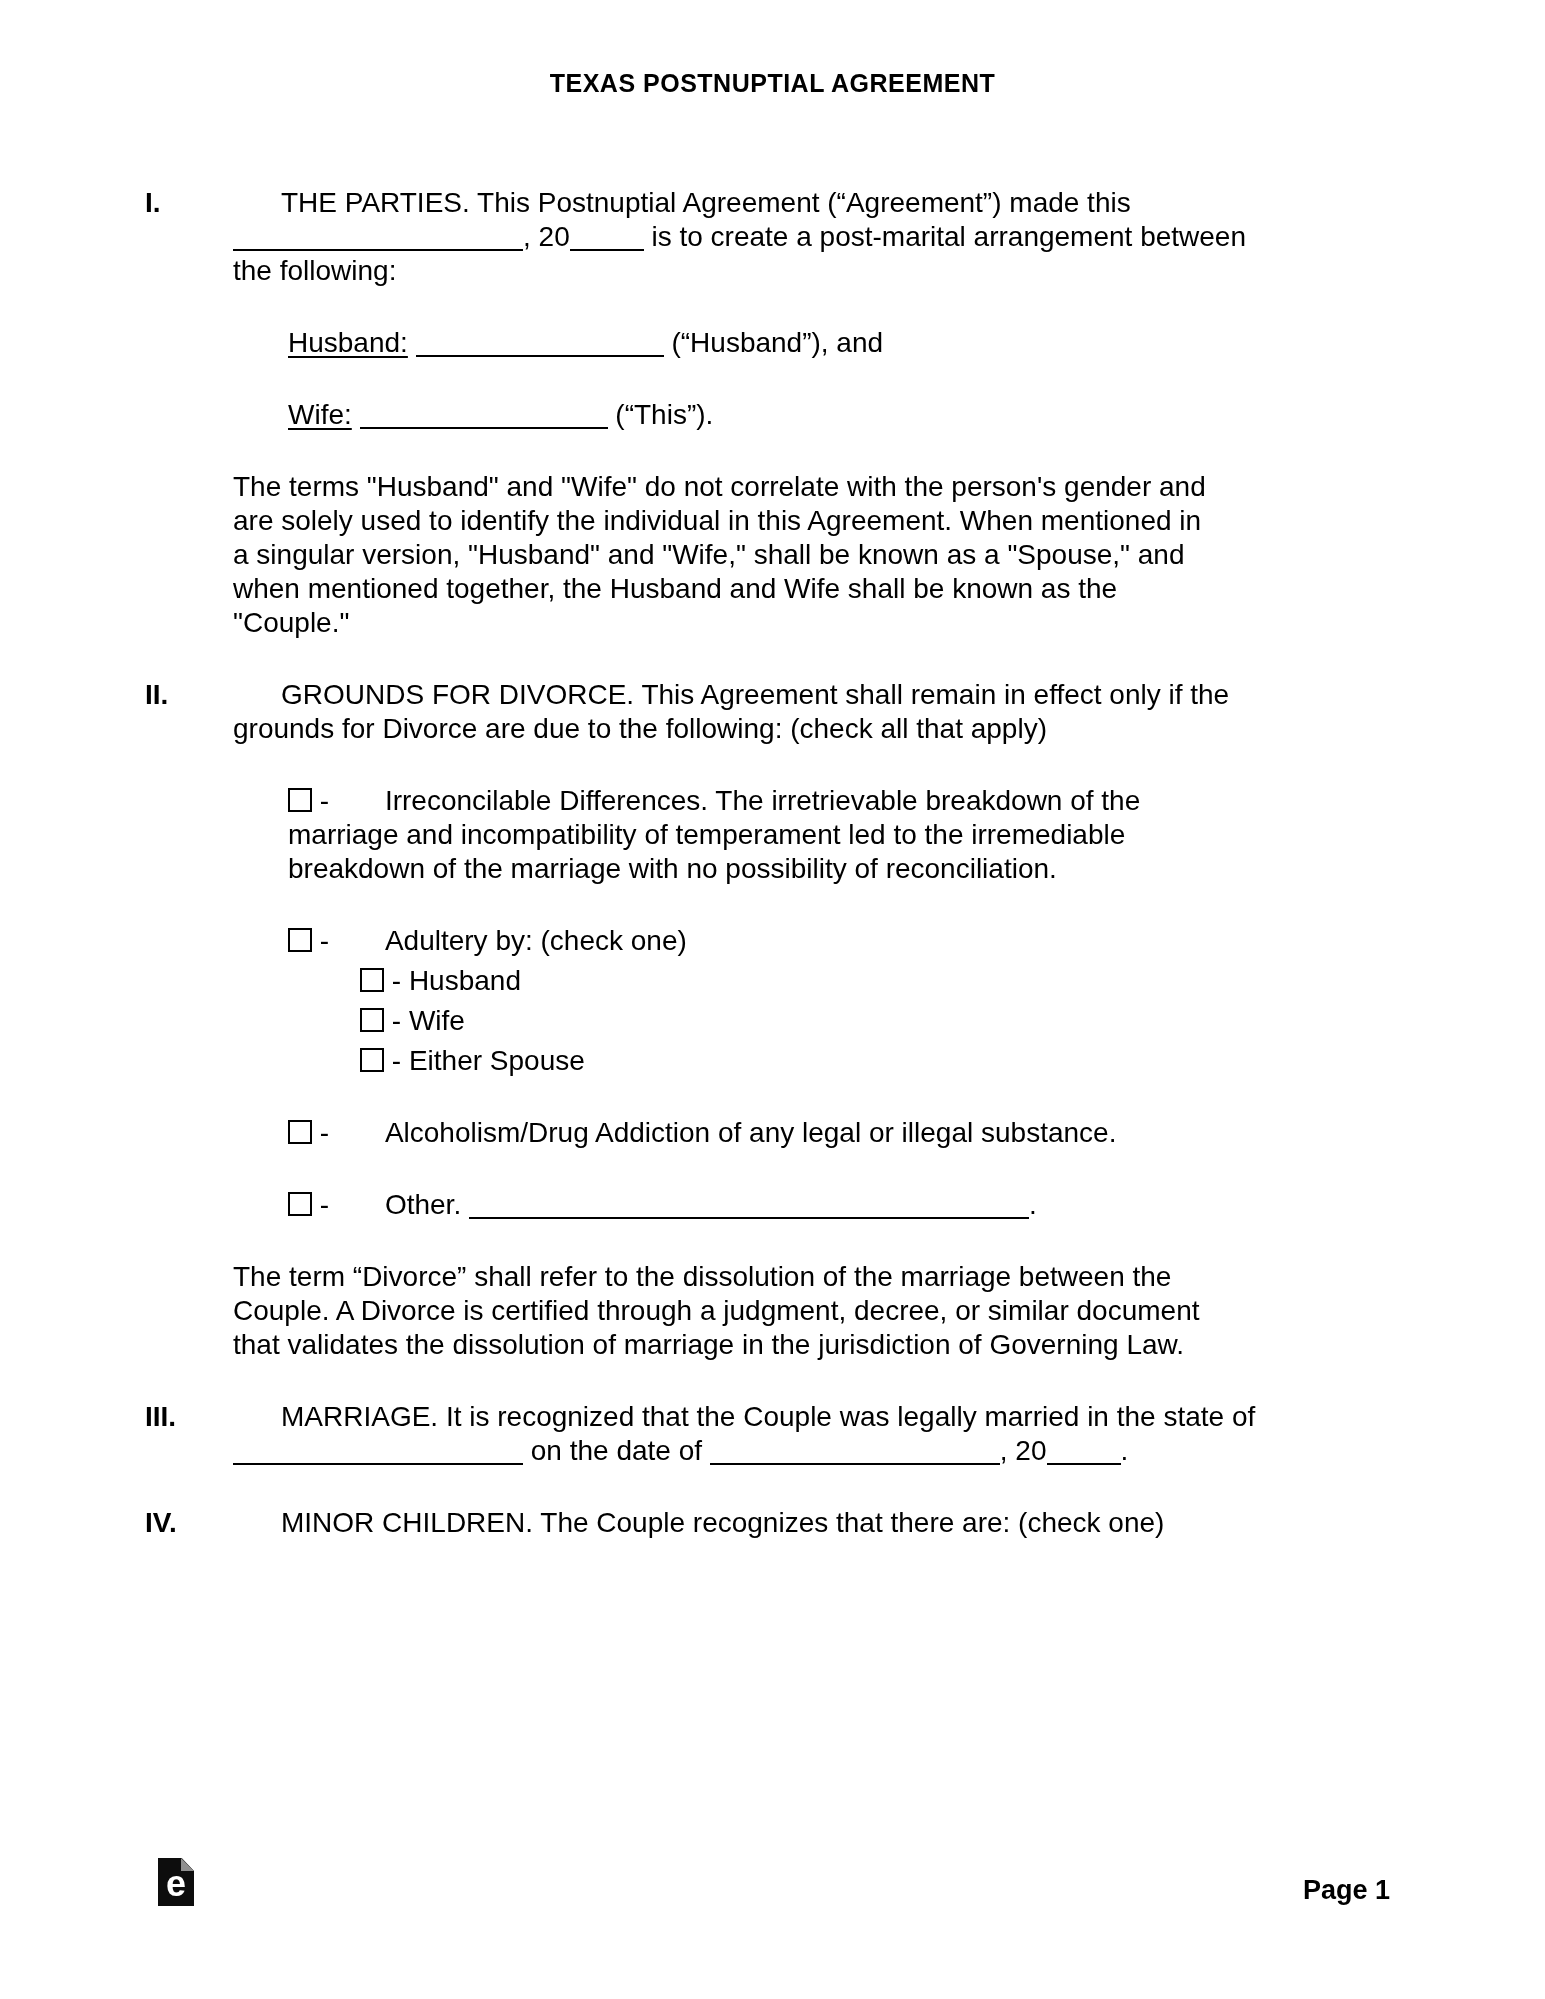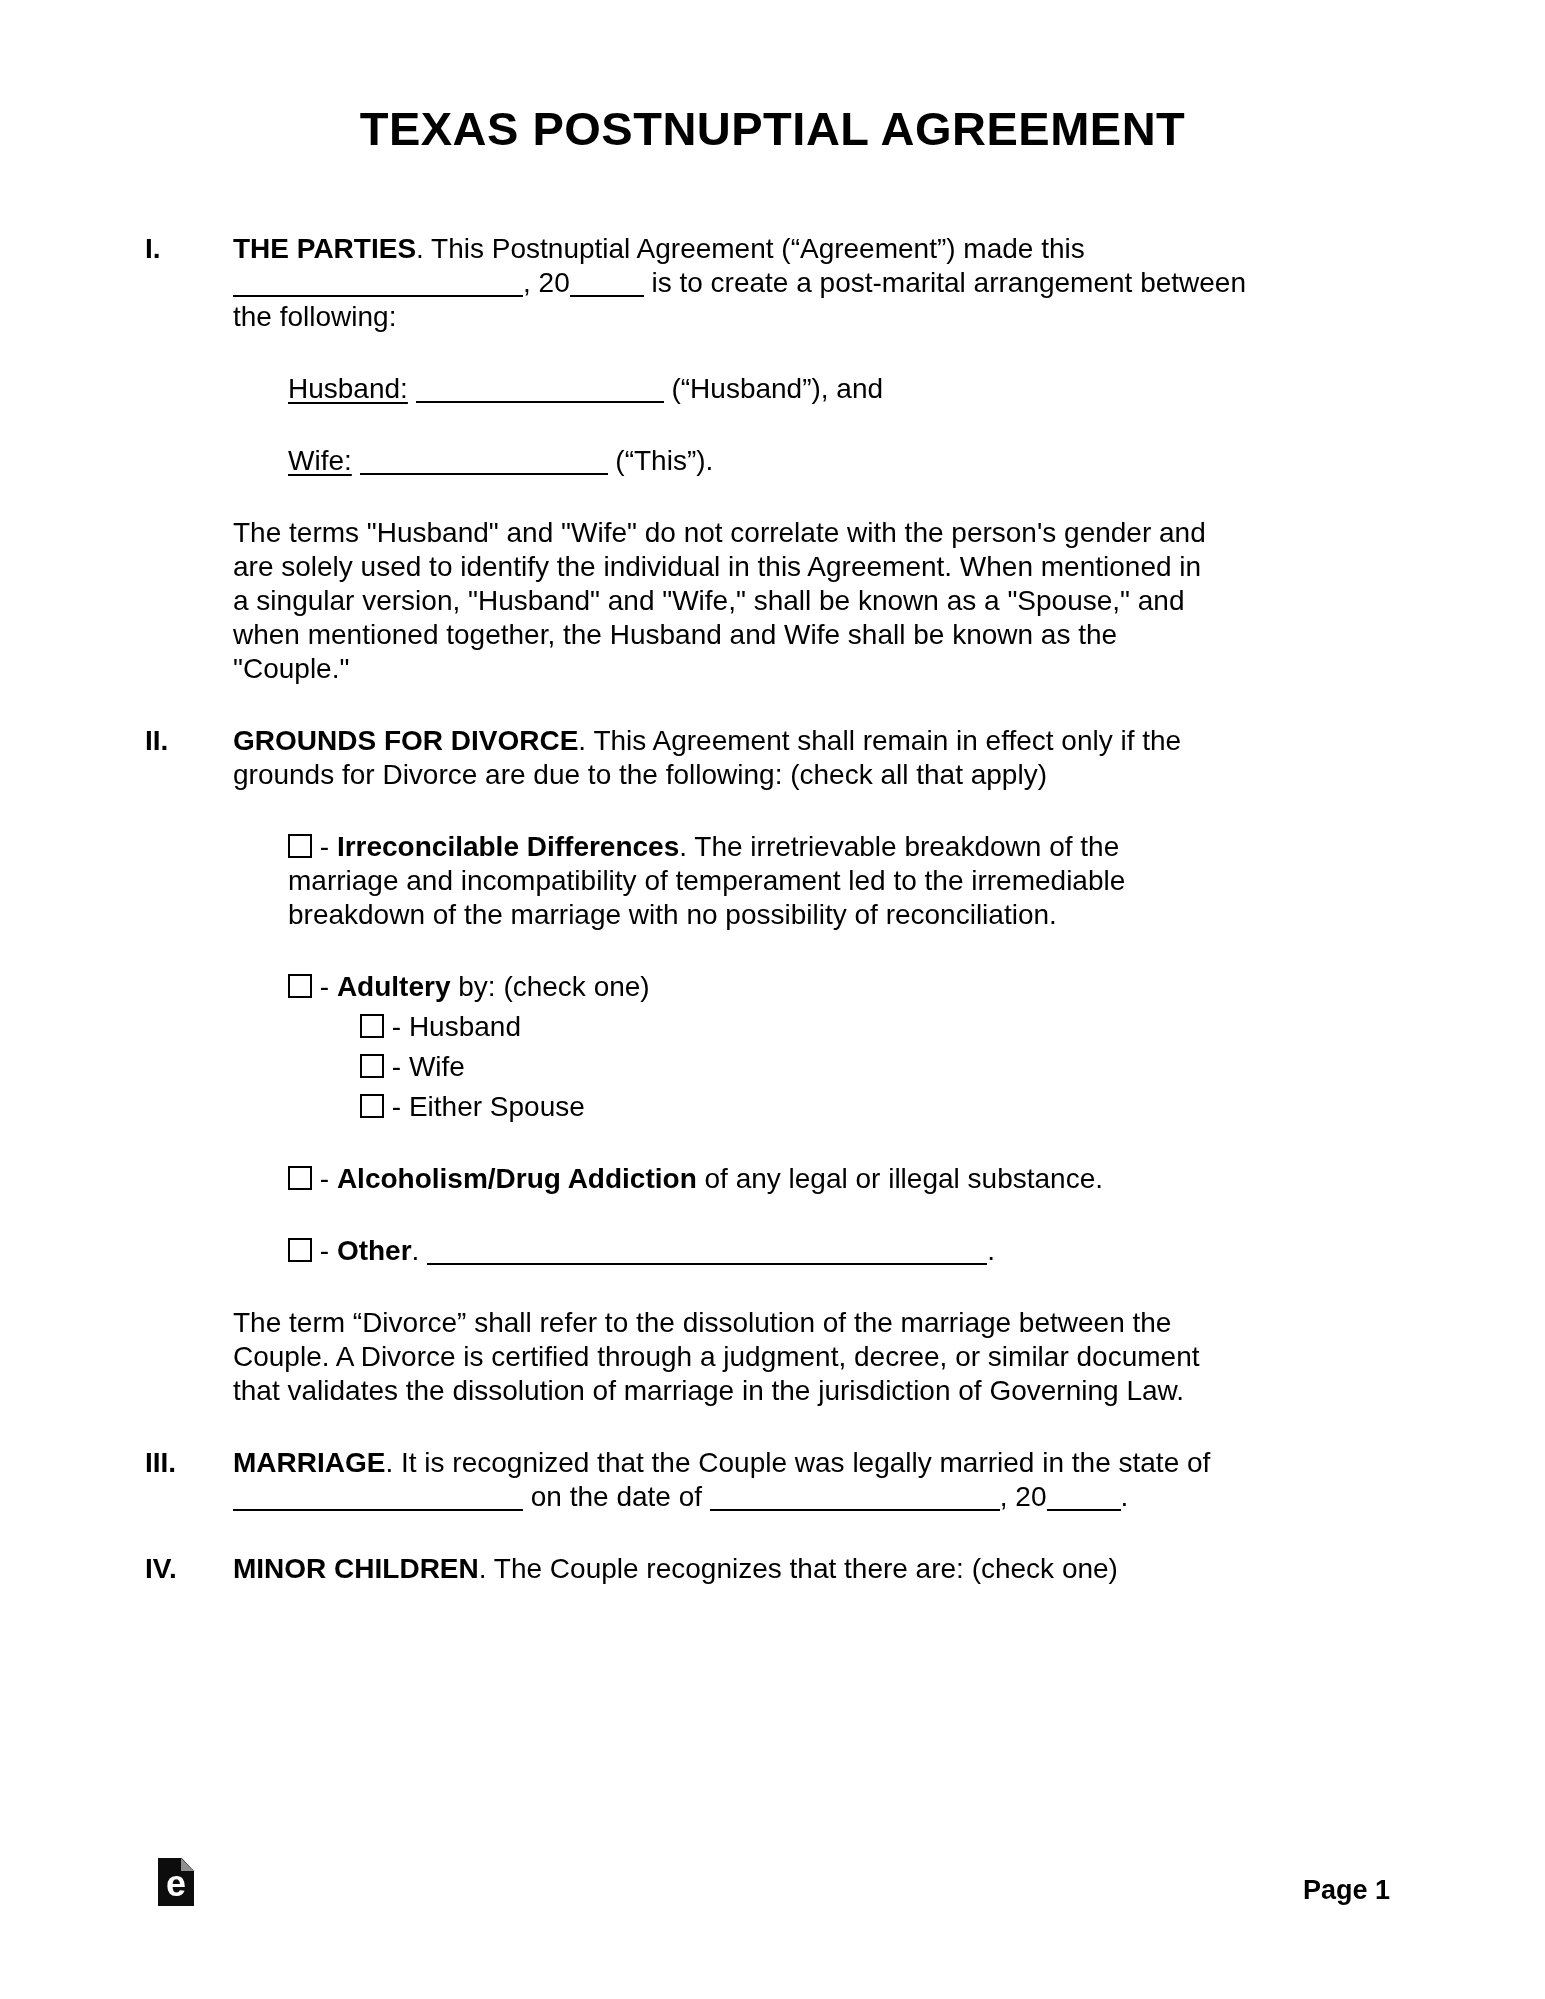--- a/index.html
+++ b/index.html
@@ -6,44 +6,44 @@
   .page{
     position:relative;
     width:1545px;height:1999px;
     background:var(--page_bg,#fff);
     color:var(--text,#000);
     font-family:"Liberation Sans","DejaVu Sans",sans-serif;
     overflow:hidden;
   }
   .title{
     margin:0;
-    padding-top:108px;
+    padding-top:62px;
     text-align:center;
-    font-size:47px;
+    font-size:25px;
     line-height:42px;
     font-weight:bold;
     letter-spacing:.5px;
   }
   .content{
     margin:82px 0 0 145px;
     width:1185px;
   }
   .section{display:flex;}
   .numeral{
     flex:0 0 88px;width:88px;
     font-weight:bold;
     font-size:28px;line-height:34px;
   }
   .sec-body{flex:1;min-width:0;}
   .para{font-size:28px;line-height:34px;margin-bottom:38px;}
   .para.tight{margin-bottom:6px;}
   .ind1{padding-left:55px;}
   .ind2{padding-left:127px;}
   .tline{white-space:pre;}
-  .b{font-weight:bold;}
+  .b{font-weight:normal;margin-left:48px;}
   .u{text-decoration:underline;text-underline-offset:4px;text-decoration-thickness:2px;}
   .blank{
     display:inline-block;
     height:0;
     border-bottom:2px solid var(--text,#000);
     vertical-align:-5px;
   }
   .cbox{
     display:inline-block;
     width:20px;height:20px;

